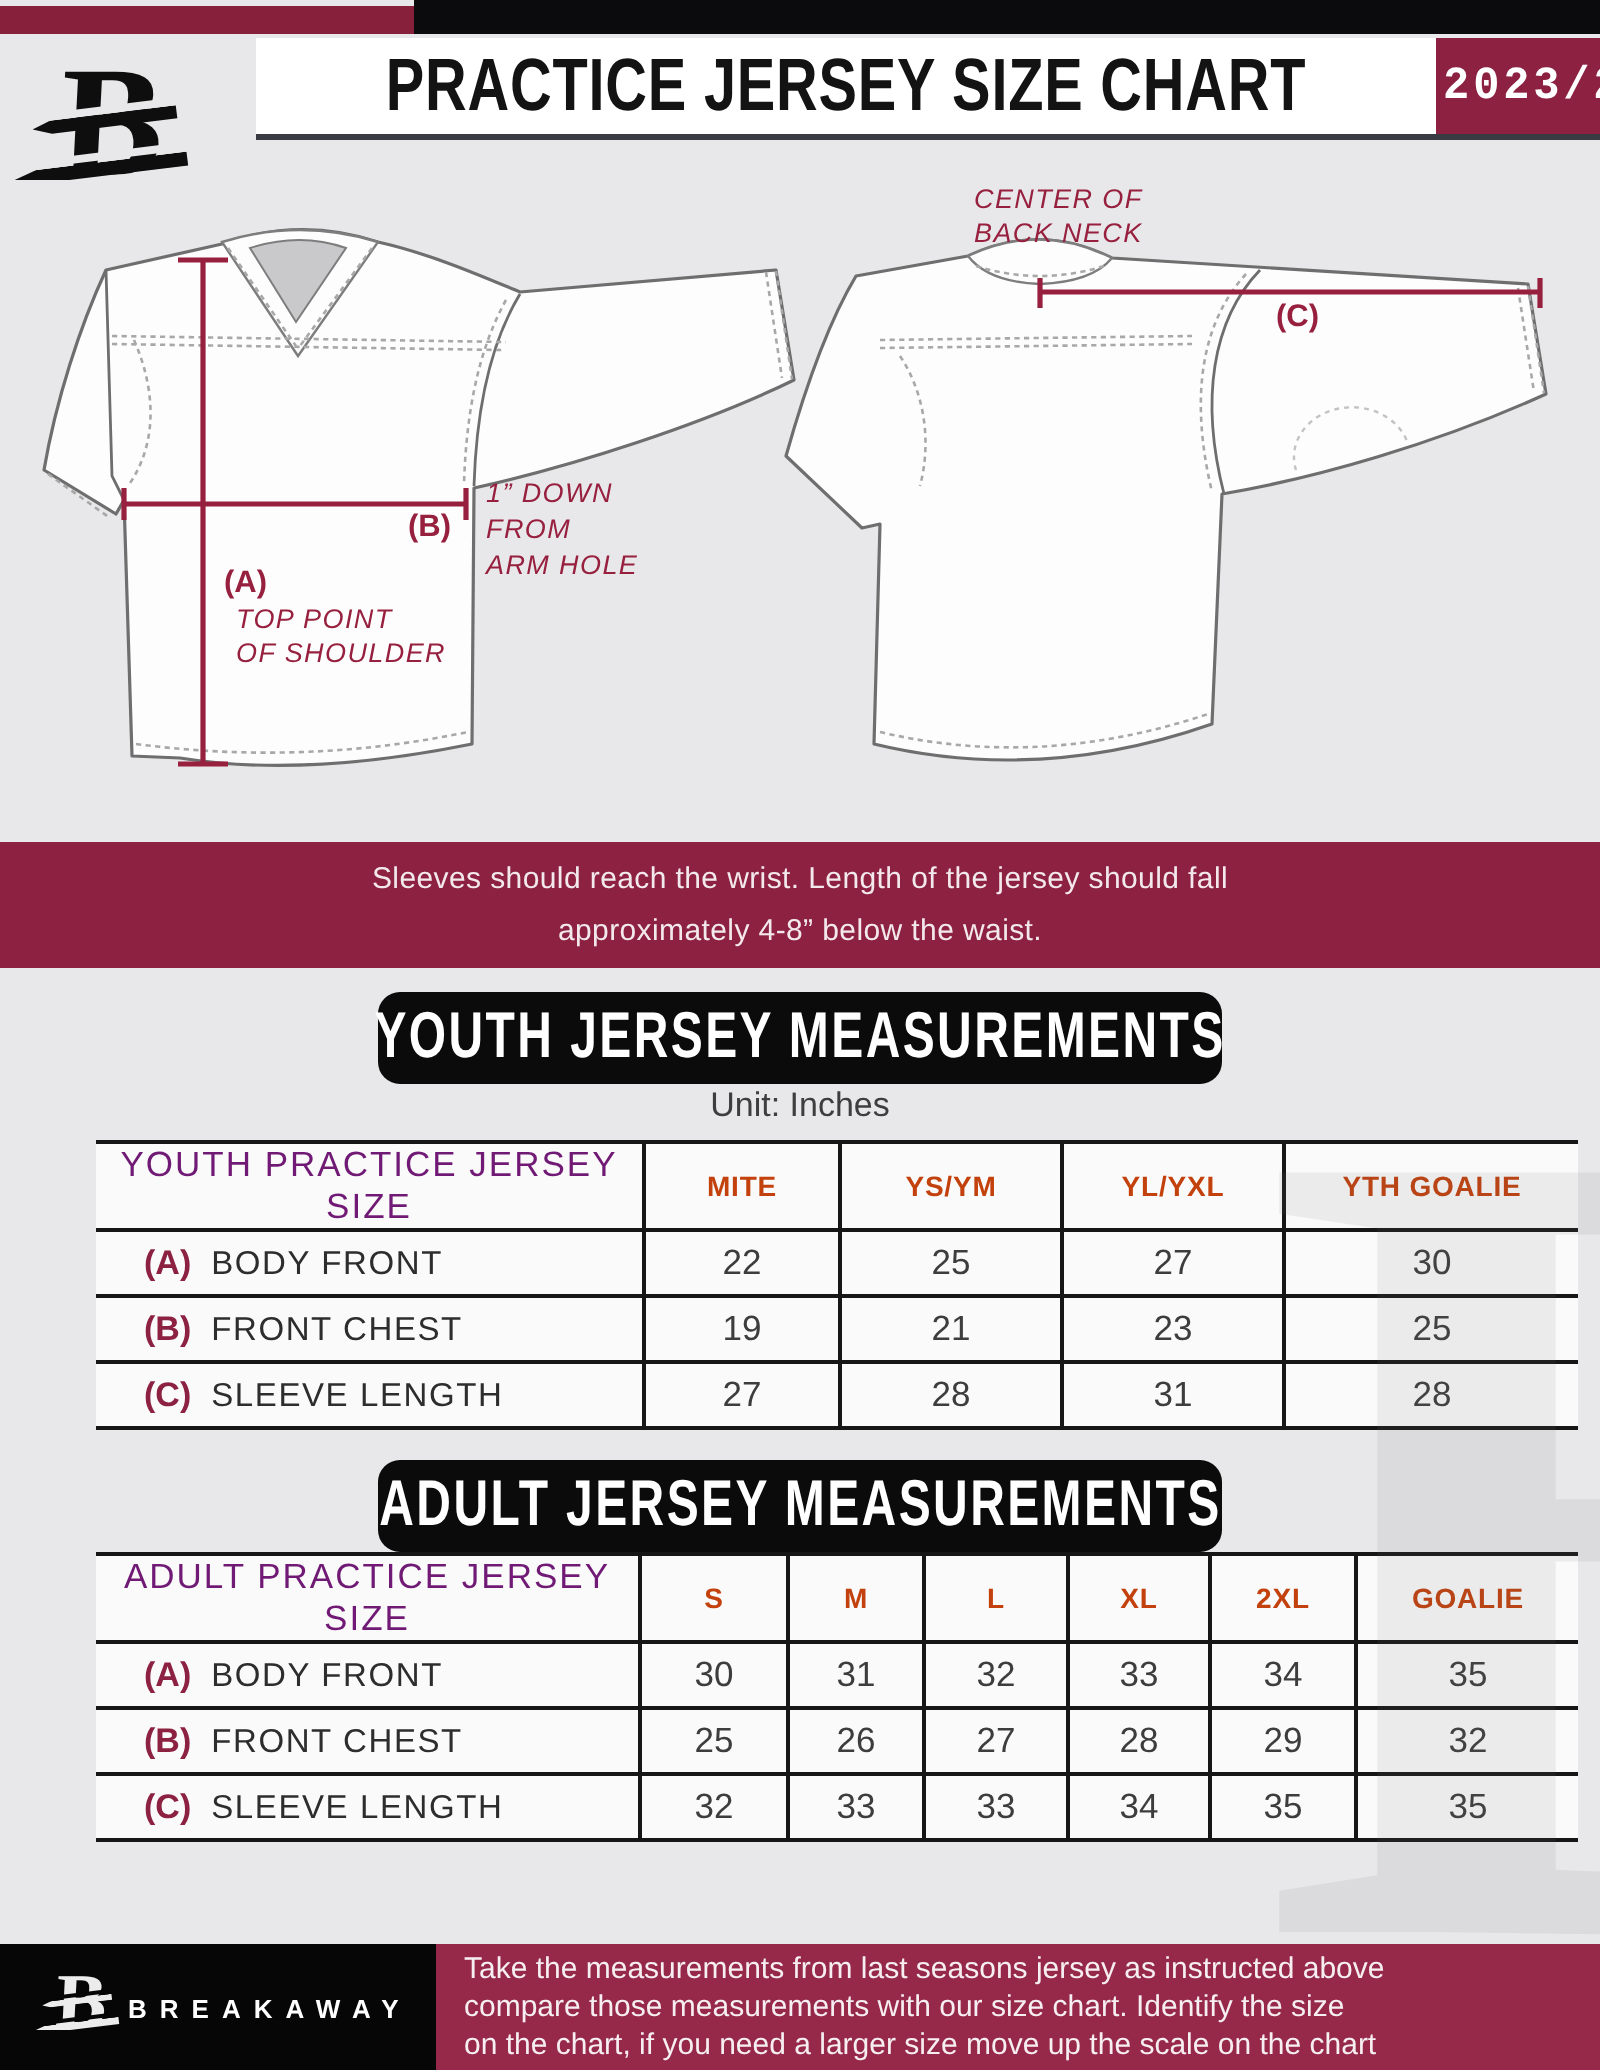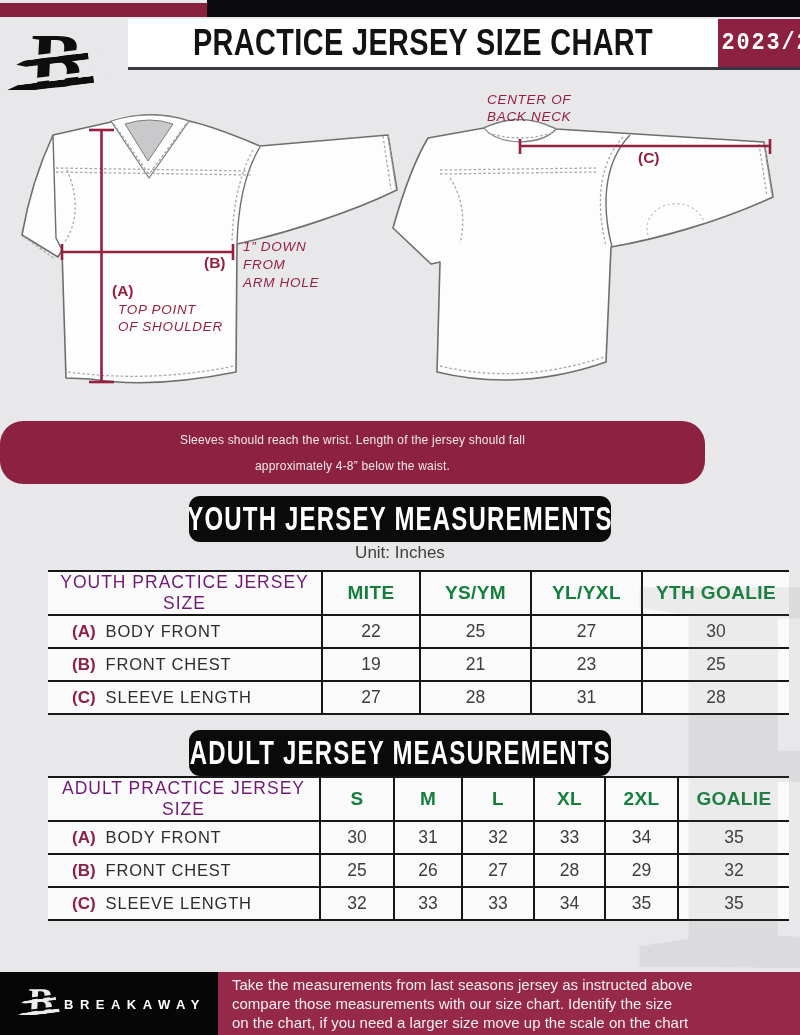--- a/index.html
+++ b/index.html
@@ -39,42 +39,42 @@
   .seam{fill:none;stroke:#a8a8a8;stroke-width:1.3;stroke-dasharray:2.6 2.2;}
   .seam-light{fill:none;stroke:#c2c2c2;stroke-width:1.2;stroke-dasharray:2.4 2.6;}
   .neck{fill:#c9c9cb;stroke:#7d7d7d;stroke-width:1;}
   .band{fill:#fdfdfd;stroke:#7d7d7d;stroke-width:1.2;}
   .ann{stroke:#97203f;stroke-width:2.6;fill:none;}
   .ann-key{fill:#97203f;font-weight:700;font-size:15.5px;font-family:"Liberation Sans",sans-serif;}
   .ann-text{fill:#97203f;font-style:italic;font-size:13.5px;letter-spacing:0.7px;
             font-family:"Liberation Sans",sans-serif;}
 
   
-  .banner{position:absolute;left:0;top:421px;width:705px;height:63px;background:#8c2142;
+  .banner{position:absolute;left:0;top:421px;width:800px;height:63px;background:#8c2142;
           display:flex;flex-direction:column;align-items:center;justify-content:center;
-          color:#f3e9ec;font-size:12px;line-height:26px;letter-spacing:0.2px;border-radius:23px;}
+          color:#f3e9ec;font-size:15px;line-height:26px;letter-spacing:0.2px;}
 
   
   .pill{position:absolute;left:50%;transform:translateX(-50%);width:422px;height:46px;
         background:#0b0b0b;border-radius:11px;display:flex;align-items:center;justify-content:center;}
   .pill-youth{top:496px;} .pill-adult{top:730px;}
   .pill-text{color:#ffffff;font-size:30px;font-weight:700;letter-spacing:1.5px;
              transform:scale(0.8,1.08);white-space:nowrap;}
   .unit{position:absolute;left:0;width:100%;text-align:center;
         font-size:17px;color:#3e3e3e;}
   .unit-youth{top:543px;} .unit-adult{top:779px;}
 
   
   .size-table{position:absolute;left:48px;width:741px;border-collapse:collapse;
               table-layout:fixed;z-index:1;}
   .table-youth{top:570px;} .table-adult{top:776px;}
   .size-table th,.size-table td{background:#fafafa;border-top:2px solid #161616;
               border-bottom:2px solid #161616;text-align:center;padding:0;}
   .size-table th + th,.size-table td + td{border-left:2px solid #161616;}
-  .size-table th{height:33px;font-size:19px;font-weight:700;color:#15803d;letter-spacing:0.4px;}
+  .size-table th{height:33px;font-size:14px;font-weight:700;color:#c2410c;letter-spacing:0.4px;}
   .size-table th.c-label{font-weight:400;color:#701a75;font-size:17.5px;letter-spacing:1px;}
   .size-table td{height:31px;font-size:17.5px;color:#3d3d3d;}
   .cell-label{text-align:left !important;padding-left:24px !important;}
   .row-key{color:#8c2142;font-weight:700;font-size:17px;margin-right:10px;}
   .row-label{color:#2d2d2d;letter-spacing:0.8px;font-size:16.5px;}
 
   
   .watermark{position:absolute;left:630px;top:510px;font-size:580px;line-height:0.9;
              font-family:"Liberation Serif",serif;font-weight:700;color:#6e6e78;
              opacity:0.10;z-index:2;pointer-events:none;}

